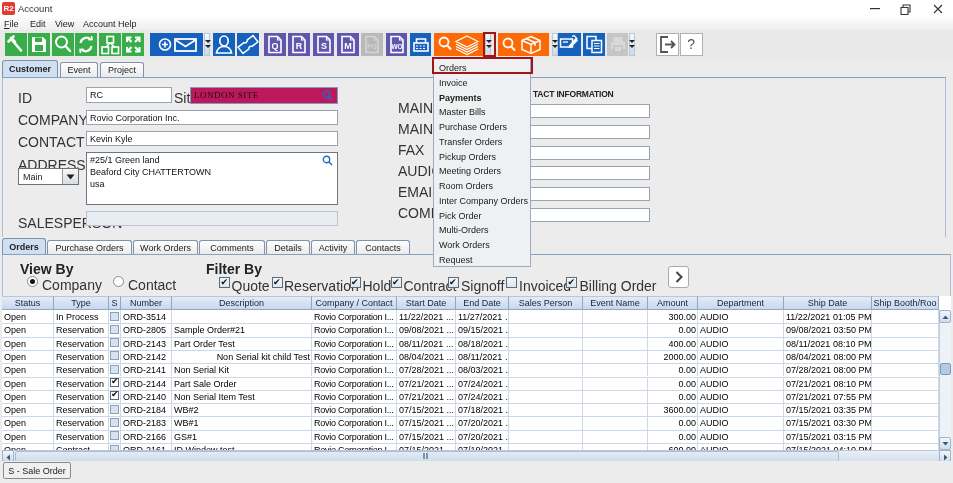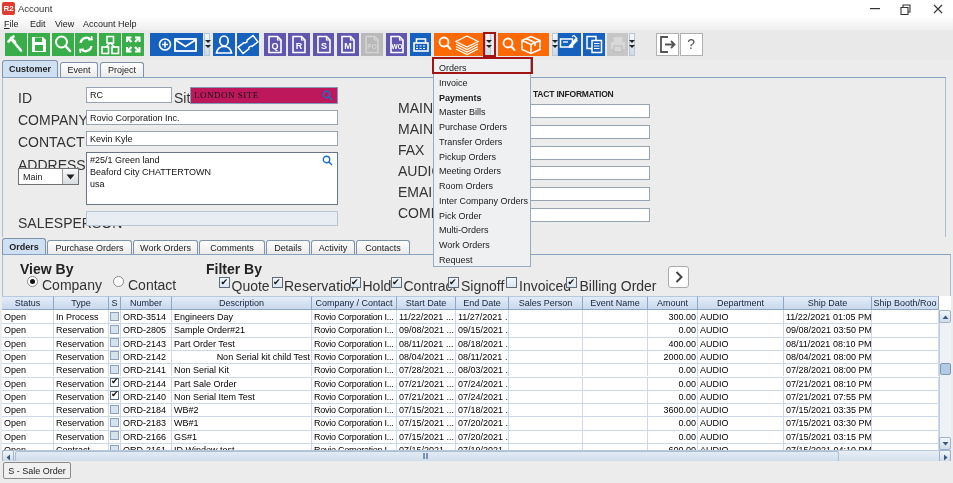--- a/index.html
+++ b/index.html
@@ -351,21 +351,20 @@
 <div class="hdrcell" style="left:454px; width:53px;">End Date</div>
 <div class="hdrcell" style="left:507px; width:74px;">Sales Person</div>
 <div class="hdrcell" style="left:581px; width:65px;">Event Name</div>
 <div class="hdrcell" style="left:646px; width:50px;">Amount</div>
 <div class="hdrcell" style="left:696px; width:86px;">Department</div>
 <div class="hdrcell" style="left:782px; width:88px;">Ship Date</div>
 <div class="hdrcell" style="left:870px; width:67px;">Ship Booth/Roo</div>
 <div class="cell" style="left:0px; top:14.0px; width:52px; text-align:left;">Open</div>
 <div class="cell" style="left:52px; top:14.0px; width:55px; text-align:left;">In Process</div>
 <div class="cell" style="left:119px; top:14.0px; width:51px; text-align:left;">ORD-3514</div>
-<div class="cell" style="left:170px; top:14.0px; width:140px; text-align:left;">Engineers Day</div>
 <div class="cell" style="left:310px; top:14.0px; width:85px; text-align:left;"><span style="letter-spacing:-0.25px">Rovio Corporation I...</span></div>
 <div class="cell" style="left:395px; top:14.0px; width:59px; text-align:left;">11/22/2021 ...</div>
 <div class="cell" style="left:454px; top:14.0px; width:53px; text-align:left;">11/27/2021 ...</div>
 <div class="cell" style="left:646px; top:14.0px; width:50px; text-align:right;">300.00</div>
 <div class="cell" style="left:696px; top:14.0px; width:86px; text-align:left;">AUDIO</div>
 <div class="cell" style="left:782px; top:14.0px; width:88px; text-align:left;">11/22/2021 01:05 PM</div>
 <div class="cell" style="left:107px; top:14.0px; width:12px;"></div>
 <div class="cell" style="left:507px; top:14.0px; width:74px;"></div>
 <div class="cell" style="left:581px; top:14.0px; width:65px;"></div>
 <div class="cell" style="left:870px; top:14.0px; width:67px;"></div>

